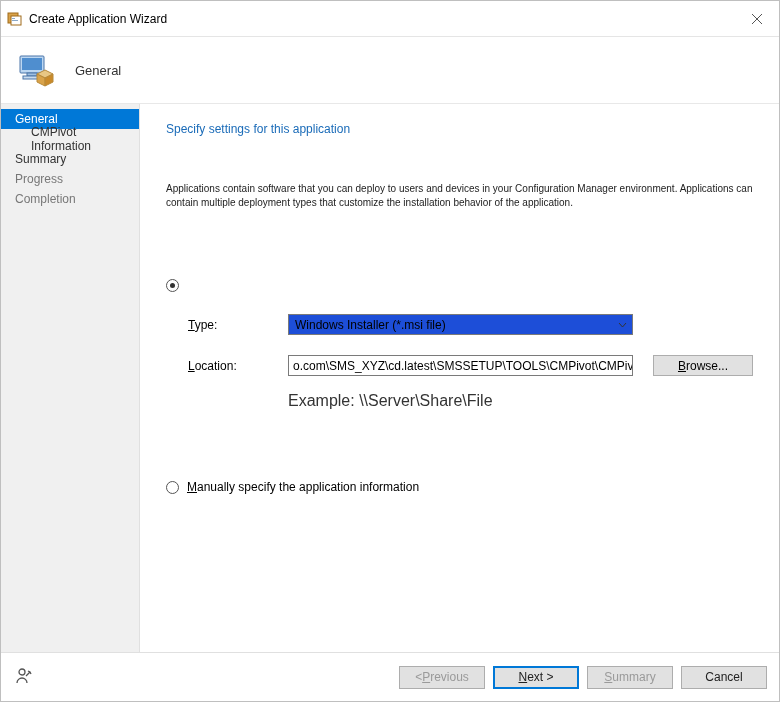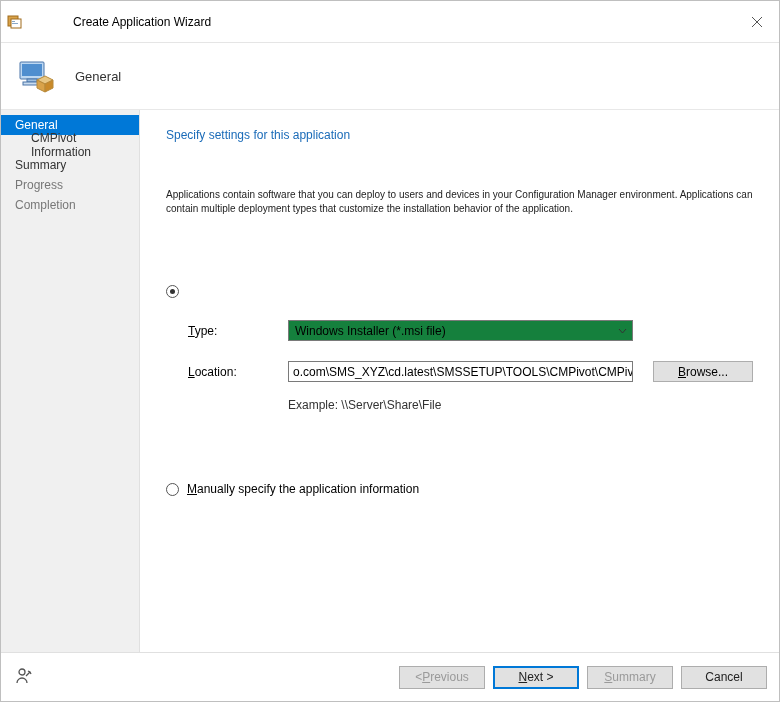--- a/index.html
+++ b/index.html
@@ -1,21 +1,21 @@
 <!DOCTYPE html>
 <html><head>
 <meta charset="utf-8">
 <style>
   * { box-sizing: border-box; font-family: "Segoe UI", Tahoma, sans-serif; }
   html, body { margin: 0; padding: 0; }
   body { width: 780px; height: 702px; background: #fff; font-size: 12px; color: #000; }
 
   .window { width: 780px; height: 702px; border: 1px solid #bfbfbf; display: flex; flex-direction: column; background: #fff; }
 
-  .titlebar { height: 42px; display: flex; align-items: center; border-bottom: 1px solid #e5e5e5; padding: 0 0 0 6px; gap: 44px; }
+  .titlebar { height: 36px; display: flex; align-items: center; border-bottom: 1px solid #e5e5e5; padding: 0 0 0 6px; }
   .titlebar .app-icon { width: 16px; height: 16px; margin-right: 6px; }
   .titlebar .title { flex: 1; font-size: 12px; }
   .titlebar .close { width: 45px; height: 29px; display: flex; align-items: center; justify-content: center; }
   .titlebar .close svg { stroke: #555; }
 
   .header-band { height: 67px; display: flex; align-items: center; padding-left: 16px; gap: 18px; border-bottom: 1px solid #e8e8e8; }
   .header-band .big-icon { width: 40px; height: 40px; }
   .header-band .page-name { font-size: 13px; color: #333; }
 
   .body { flex: 1; display: flex; }
@@ -33,25 +33,25 @@
   .radio-row { display: flex; align-items: center; gap: 8px; margin-bottom: 22px; }
   .radio-row.last { margin-top: 70px; margin-bottom: 0; }
   .radio { width: 13px; height: 13px; border: 1px solid #555; border-radius: 50%; display: flex; align-items: center; justify-content: center; flex-shrink: 0; }
   .radio.checked::after { content: ""; width: 5px; height: 5px; background: #333; border-radius: 50%; }
   .radio-label { font-size: 12px; }
   .radio-label .ak { text-decoration: underline; }
 
   .form-grid { display: grid; grid-template-columns: 80px 345px 100px; column-gap: 12px; row-gap: 10px; align-items: center; margin-left: 22px; gap: 20px; }
   .form-label { font-size: 12px; }
   .form-label .ak { text-decoration: underline; }
-  .combo { height: 21px; border: 1px solid #7a7a7a; background: #15803d; display: flex; align-items: center; padding: 0 6px; font-size: 12px; position: relative; }
+  .combo { height: 21px; border: 1px solid #7a7a7a; background: #1d4ed8; display: flex; align-items: center; padding: 0 6px; font-size: 12px; position: relative; }
   .combo .chev { position: absolute; right: 5px; top: 4px; }
   .textbox { height: 21px; border: 1px solid #7a7a7a; background: #fff; display: flex; align-items: center; padding: 0 4px; font-size: 12px; overflow: hidden; white-space: nowrap; }
   .textbox span { direction: ltr; }
-  .example { grid-column: 2 / 3; font-size: 12px; color: #333; margin-top: -4px; }
+  .example { grid-column: 2 / 3; font-size: 16px; color: #333; margin-top: -4px; }
   .browse-btn { height: 21px; border: 1px solid #adadad; background: #e1e1e1; font-size: 12px; display: flex; align-items: center; justify-content: center; }
   .browse-btn .ak { text-decoration: underline; }
 
   .footer { height: 49px; border-top: 1px solid #e0e0e0; display: flex; align-items: center; padding: 0 12px 0 14px; gap: 8px; }
   .footer .spacer { flex: 1; }
   .footer .person-icon { width: 20px; height: 20px; }
   .wbtn { width: 86px; height: 23px; border: 1px solid #adadad; background: #e1e1e1; font-size: 12px; display: flex; align-items: center; justify-content: center; color: #222; }
   .wbtn.disabled { color: #9a9a9a; }
   .wbtn.default { border: 2px solid #0078d7; background: #e1e1e1; }
   .wbtn .ak { text-decoration: underline; }

